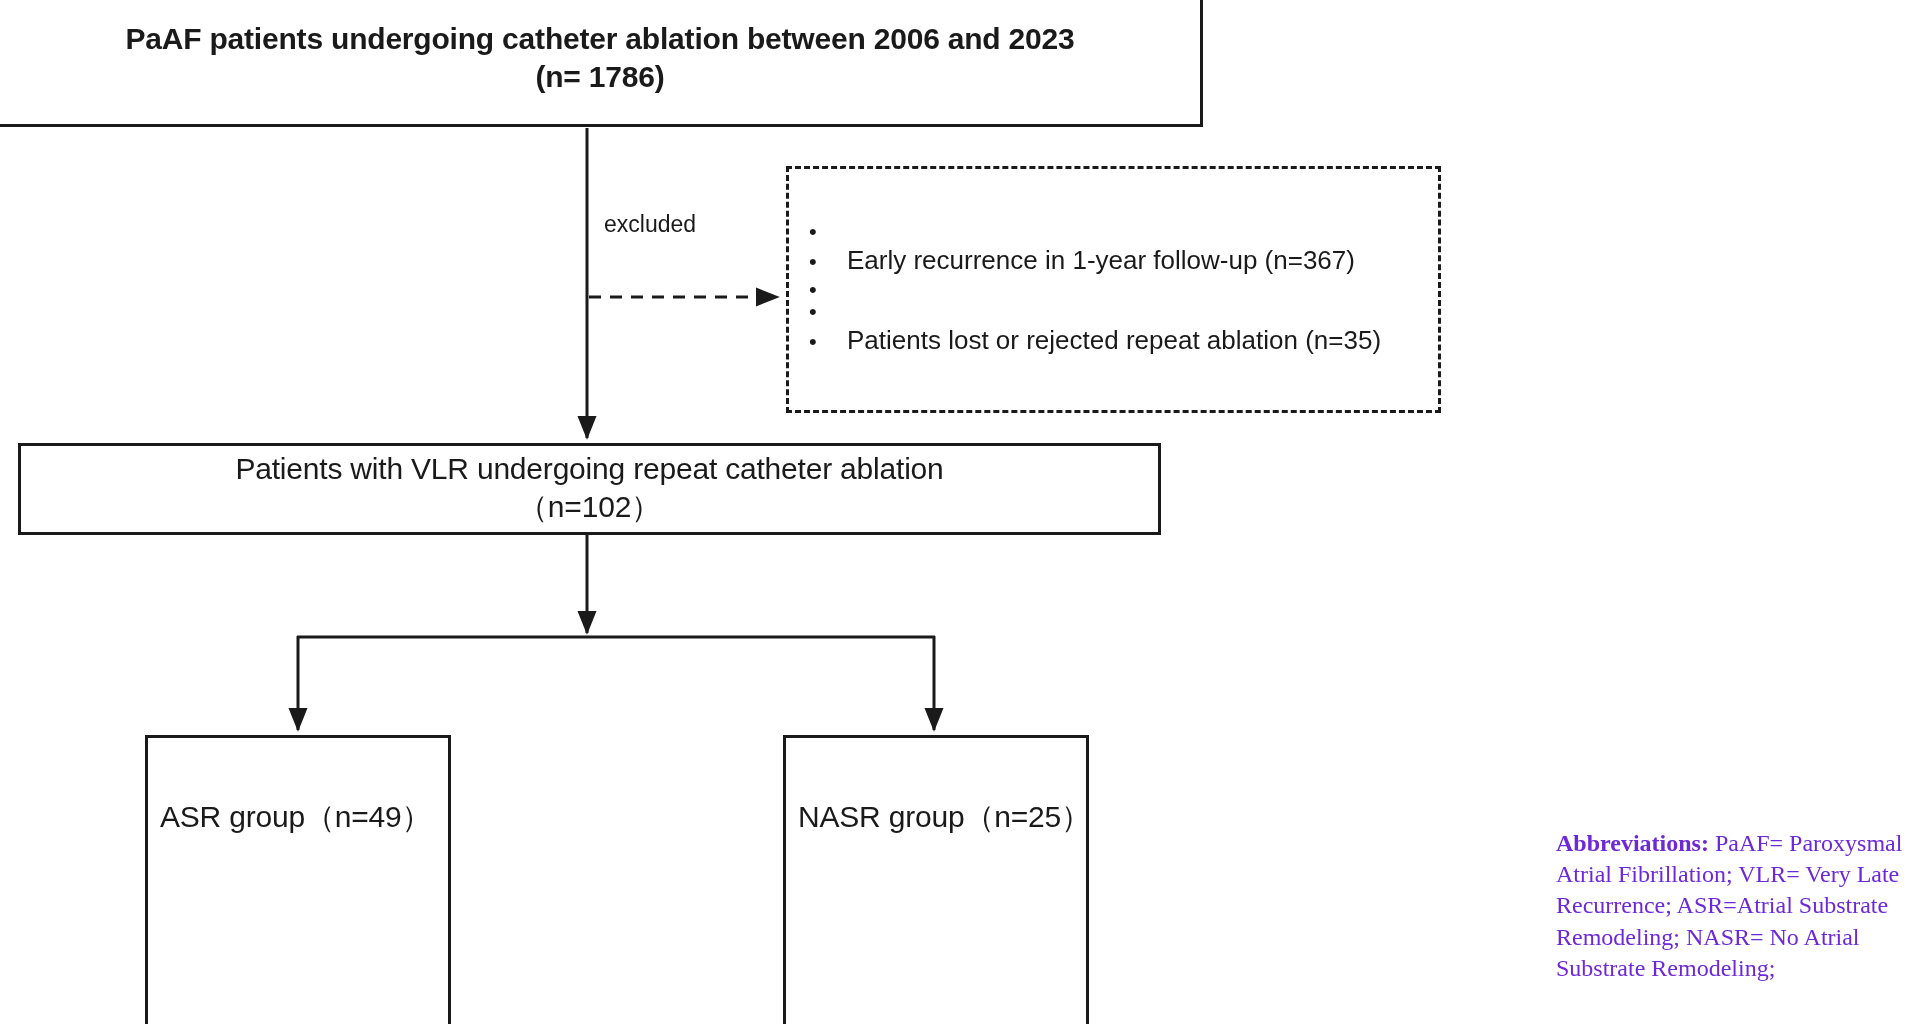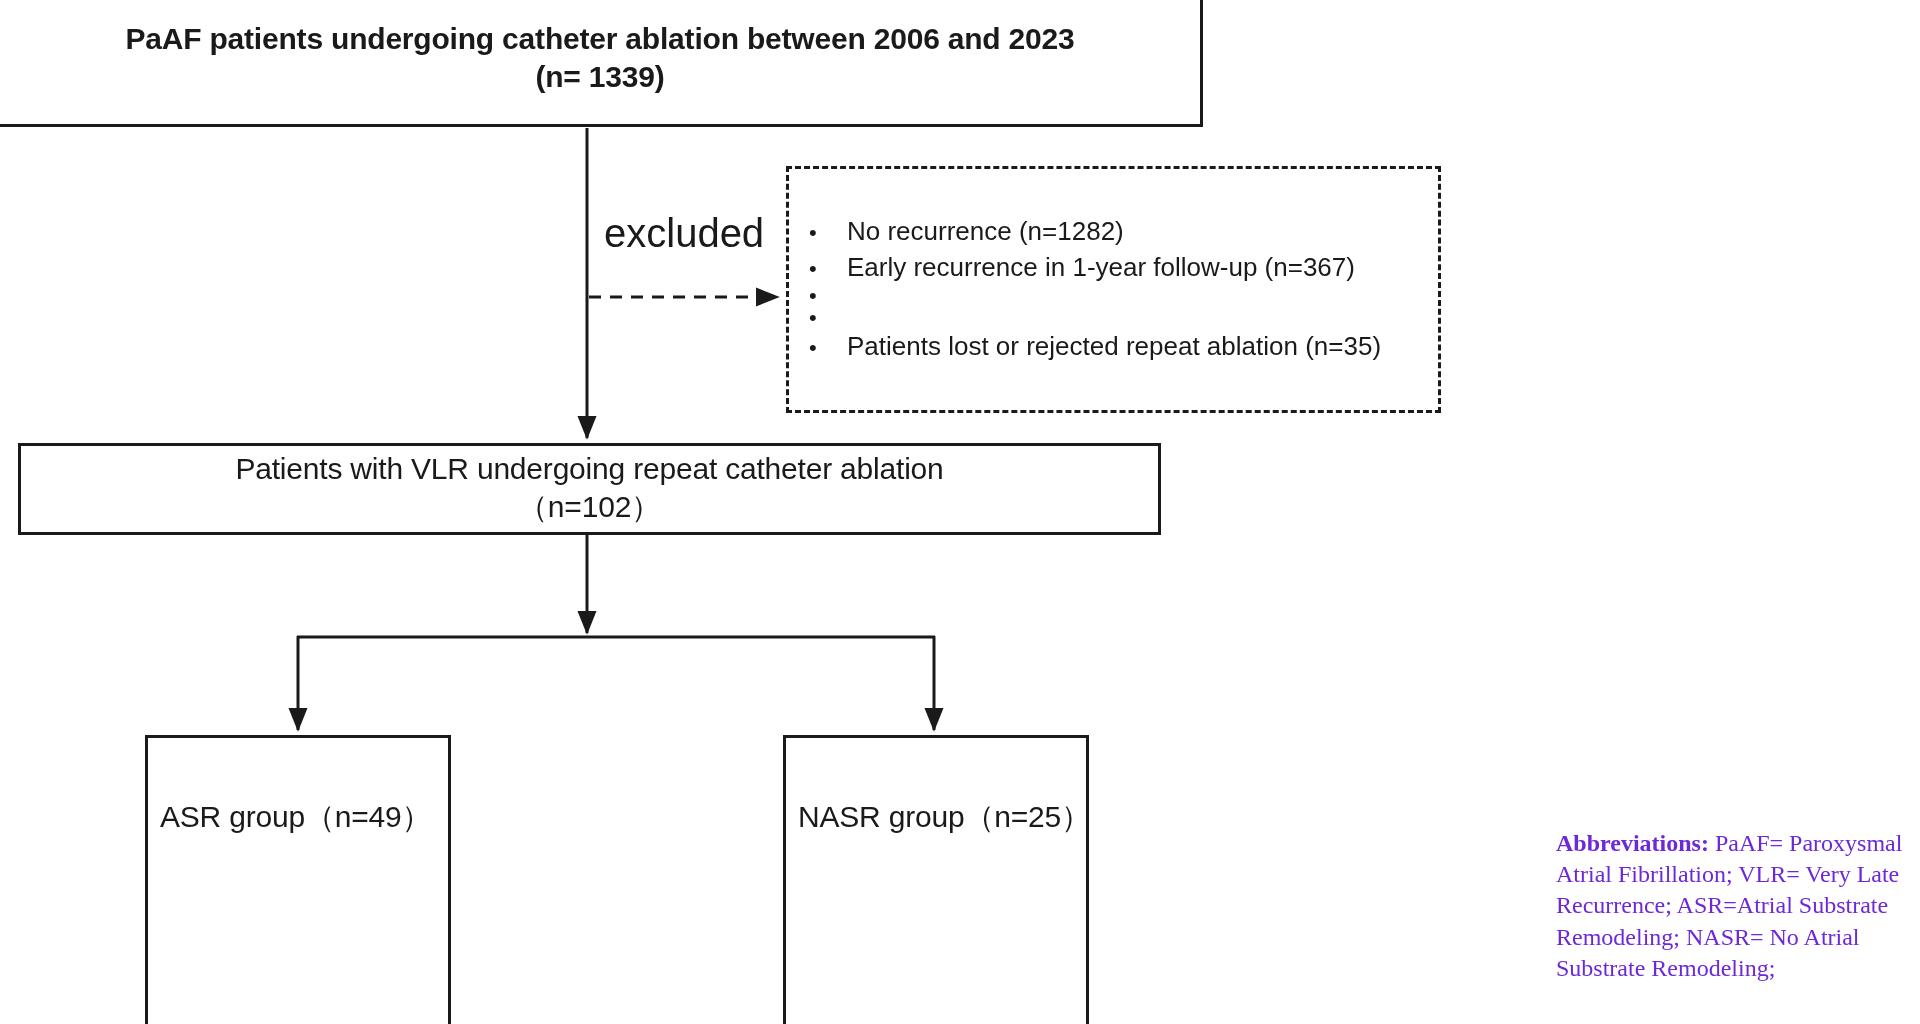--- a/index.html
+++ b/index.html
@@ -114,21 +114,21 @@
     text-align: left;
     padding-left: 6px;
     box-sizing: border-box;
   }
 
   
   .label-excluded {
     position: absolute;
     left: 604px;
     top: 211px;
-    font-size: 40px;
+    font-size: 23px;
     white-space: nowrap;
   }
 
   
   .abbrev {
     position: absolute;
     left: 1556px;
     top: 828px;
     width: 364px;
     font-family: "Liberation Serif", serif;
@@ -171,30 +171,29 @@
 
     <line x1="297" y1="637" x2="935" y2="637" stroke="#1a1a1a" stroke-width="3"></line>
 
     <line x1="298" y1="636" x2="298" y2="730" stroke="#1a1a1a" stroke-width="3" marker-end="url(#arrowhead)"></line>
 
     <line x1="934" y1="636" x2="934" y2="730" stroke="#1a1a1a" stroke-width="3" marker-end="url(#arrowhead)"></line>
   </svg>
 
   <div class="box box-title">
     <div class="line">PaAF patients undergoing catheter ablation between 2006 and 2023</div>
-    <div class="line">(n= 1339)</div>
+    <div class="line">(n= 1786)</div>
   </div>
 
   <div class="label-excluded">excluded</div>
 
   <div class="box-excluded">
     <ul class="bullet-list">
       <li class="bullet-item">
         <span class="bullet-dot">•</span>
-        <span>No recurrence (n=1282)</span>
       </li>
       <li class="bullet-item">
         <span class="bullet-dot">•</span>
         <span>Early recurrence in 1-year follow-up (n=367)</span>
       </li>
       <li class="bullet-item">
         <span class="bullet-dot">•</span>
       </li>
       <li class="bullet-item">
         <span class="bullet-dot">•</span>

